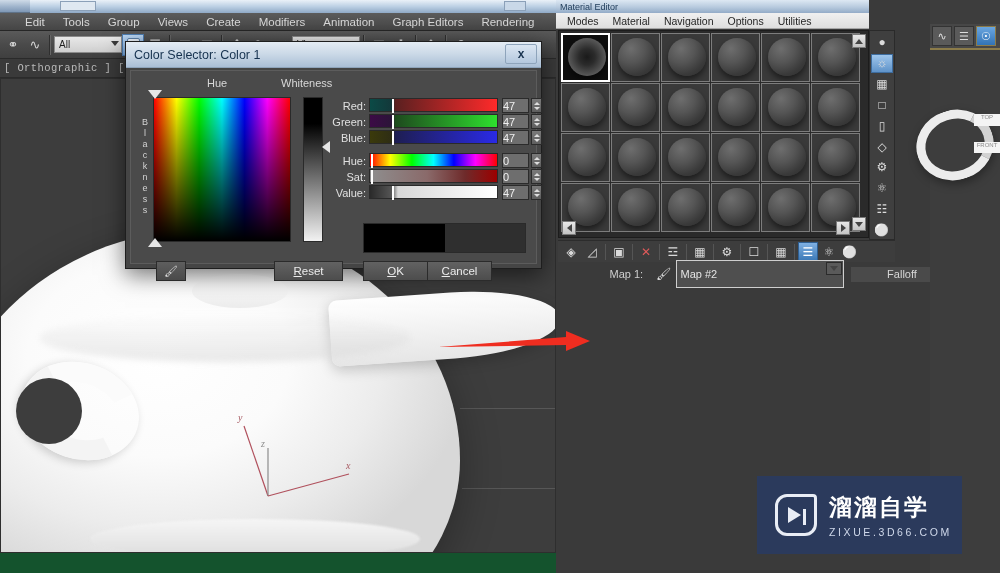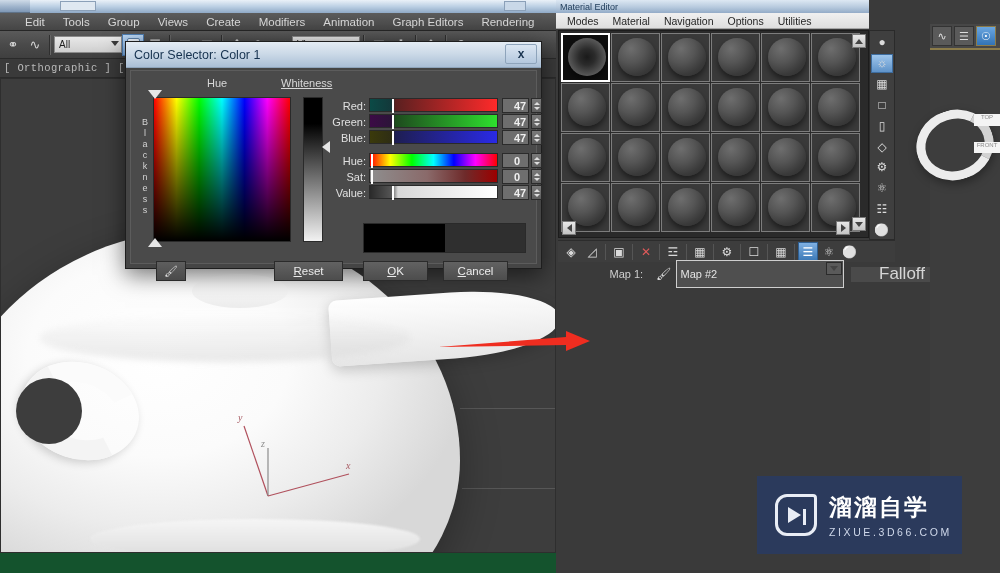--- a/index.html
+++ b/index.html
@@ -190,21 +190,21 @@
     position:absolute; left:172px; top:26px; width:20px; height:145px;
     background:linear-gradient(to bottom,#000 0%,#000 18%,#f2f2f2 100%);
     border:1px solid #2a2a2a;
   }
   .chan-lbl{ position:absolute; font-size:11px; color:#e0e0e0; text-align:right; }
   .chan-bar{ position:absolute; height:14px; border:1px solid #2a2a2a; }
   .chan-mark{ position:absolute; width:2px; height:14px; background:#ffffff; top:0; }
   .chan-val{
     position:absolute; width:27px; height:15px; background:#6e6e6e;
     border:1px solid #2b2b2b; color:#efefef; font-size:11px;
-    display:flex; align-items:center; padding-left:11px;font-weight:bold;
+    display:flex; align-items:center; padding-left:0;
   }
   .spin{
     position:absolute; width:11px; height:15px; background:linear-gradient(to bottom,#7a7a7a,#5e5e5e);
     border:1px solid #2b2b2b; display:flex; flex-direction:column; align-items:center; justify-content:center; gap:2px;
   }
   .spin i{ display:block; width:0;height:0;border-left:3px solid transparent;border-right:3px solid transparent; }
   .spin i.u{ border-bottom:3px solid #ddd; }
   .spin i.d{ border-top:3px solid #ddd; }
 
   .preview{
@@ -296,21 +296,21 @@
   .map-lbl{ font-size:11px; color:#cfcfcf; margin-left:8px; width:42px; }
   .map-pick{ width:24px;height:18px; display:flex;align-items:center;justify-content:center; color:#e2e2e2; font-size:12px; }
   .map-combo{
     width:168px; height:28px; background:#4f4f4f; border:1px solid #cfcfcf;
     font-size:11px; color:#e4e4e4; display:flex; align-items:center; padding-left:4px; position:relative;
   }
   .map-combo .arwbox{
     position:absolute; right:1px; top:1px; width:16px;height:13px; background:#5a5a5a; border:1px solid #2b2b2b;
     display:flex;align-items:center;justify-content:center;
   }
-  .map-type{ width:105px; height:17px; background:#4a4a4a; border:1px solid #3a3a3a; font-size:17px; color:#d6d6d6; display:flex;align-items:center;justify-content:center; margin-left:6px; }
+  .map-type{ width:105px; height:17px; background:#4a4a4a; border:1px solid #3a3a3a; font-size:11px; color:#d6d6d6; display:flex;align-items:center;justify-content:center; margin-left:6px; }
   .lbl{ position:absolute; font-size:11px; color:#d2d2d2; }
 
   .me-scroll{
     position:absolute; right:14px; top:291px; width:11px; height:282px;
     background:#343434; border:1px solid #242424;
   }
   .me-scroll .thumb{ position:absolute; left:0; top:0; width:9px; height:120px; background:#5a5a5a; border:1px solid #3a3a3a; }
 
   
   .cmd-strip{ position:absolute; left:930px; top:0; width:70px; height:573px; background:#3d3d3d; }
@@ -446,21 +446,21 @@
 
   <div class="cs-dialog">
     <div class="cs-title">
       <span class="t">Color Selector: Color 1</span>
       <div class="cs-close">x</div>
     </div>
 
     <div class="cs-body">
 
       <span class="cs-hdr" style="left:76px; top:6px;text-align:center;">Hue</span>
-      <span class="cs-hdr" style="left:150px;top:6px;text-decoration:underline;">Whiteness</span>
+      <span class="cs-hdr" style="left:150px;top:6px;">Whiteness</span>
 
       <div class="cs-blackness">B<br>l<br>a<br>c<br>k<br>n<br>e<br>s<br>s</div>
 
       <div class="sv-box"></div>
       <div class="tri tri-dn" style="left:17px; top:19px;"></div>
       <div class="tri tri-up" style="left:17px; top:167px;"></div>
 
       <div class="white-bar"></div>
       <div class="tri tri-lf" style="left:191px; top:70px;"></div>
 
@@ -529,21 +529,21 @@
         <div style="background:#2f2f2f;"></div>
       </div>
 
       <div class="eyedrop">🖌</div>
       <div class="cs-btn" style="left:143px; top:190px; width:69px;">
           <span><u>R</u>eset</span>
         </div>
       <div class="cs-btn" style="left:232px; top:190px; width:65px;">
           <span><u>O</u>K</span>
         </div>
-      <div class="cs-btn" style="left:312px; top:190px; width:65px;">
+      <div class="cs-btn" style="left:296px; top:190px; width:65px;">
           <span><u>C</u>ancel</span>
         </div>
     </div>
   </div>
 
   <div class="me-win">
     <div class="me-title">
       <span class="tt">Material Editor</span>
     </div>
 

